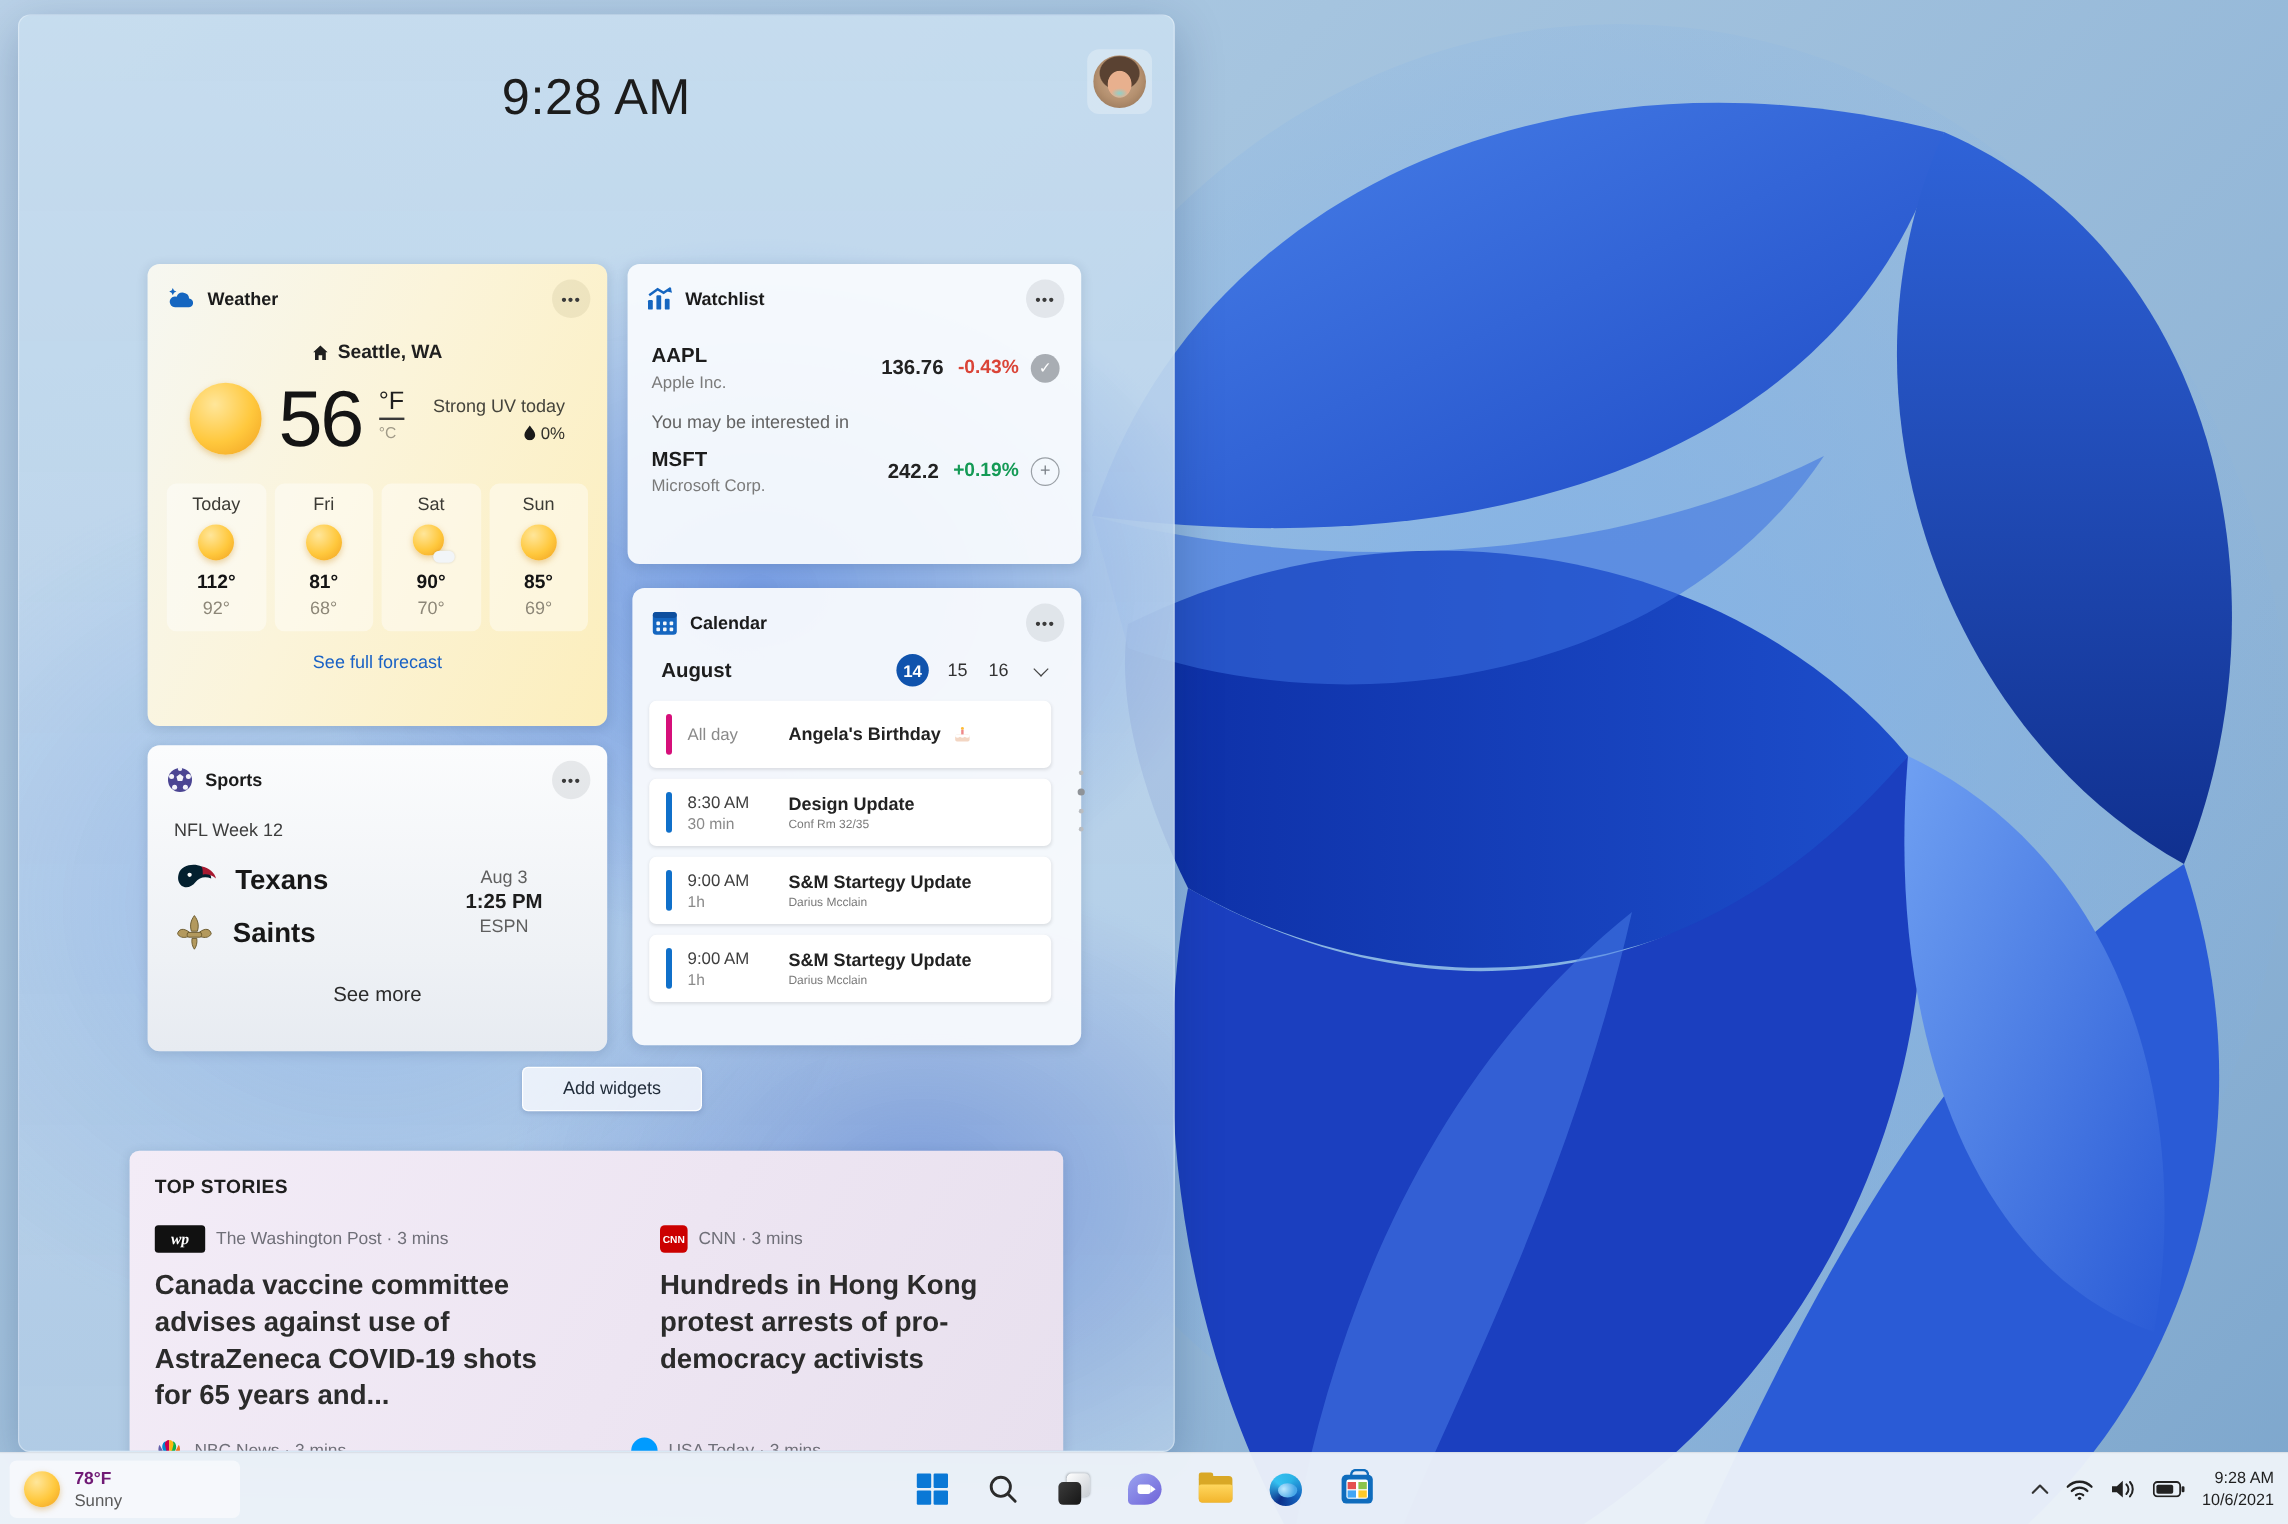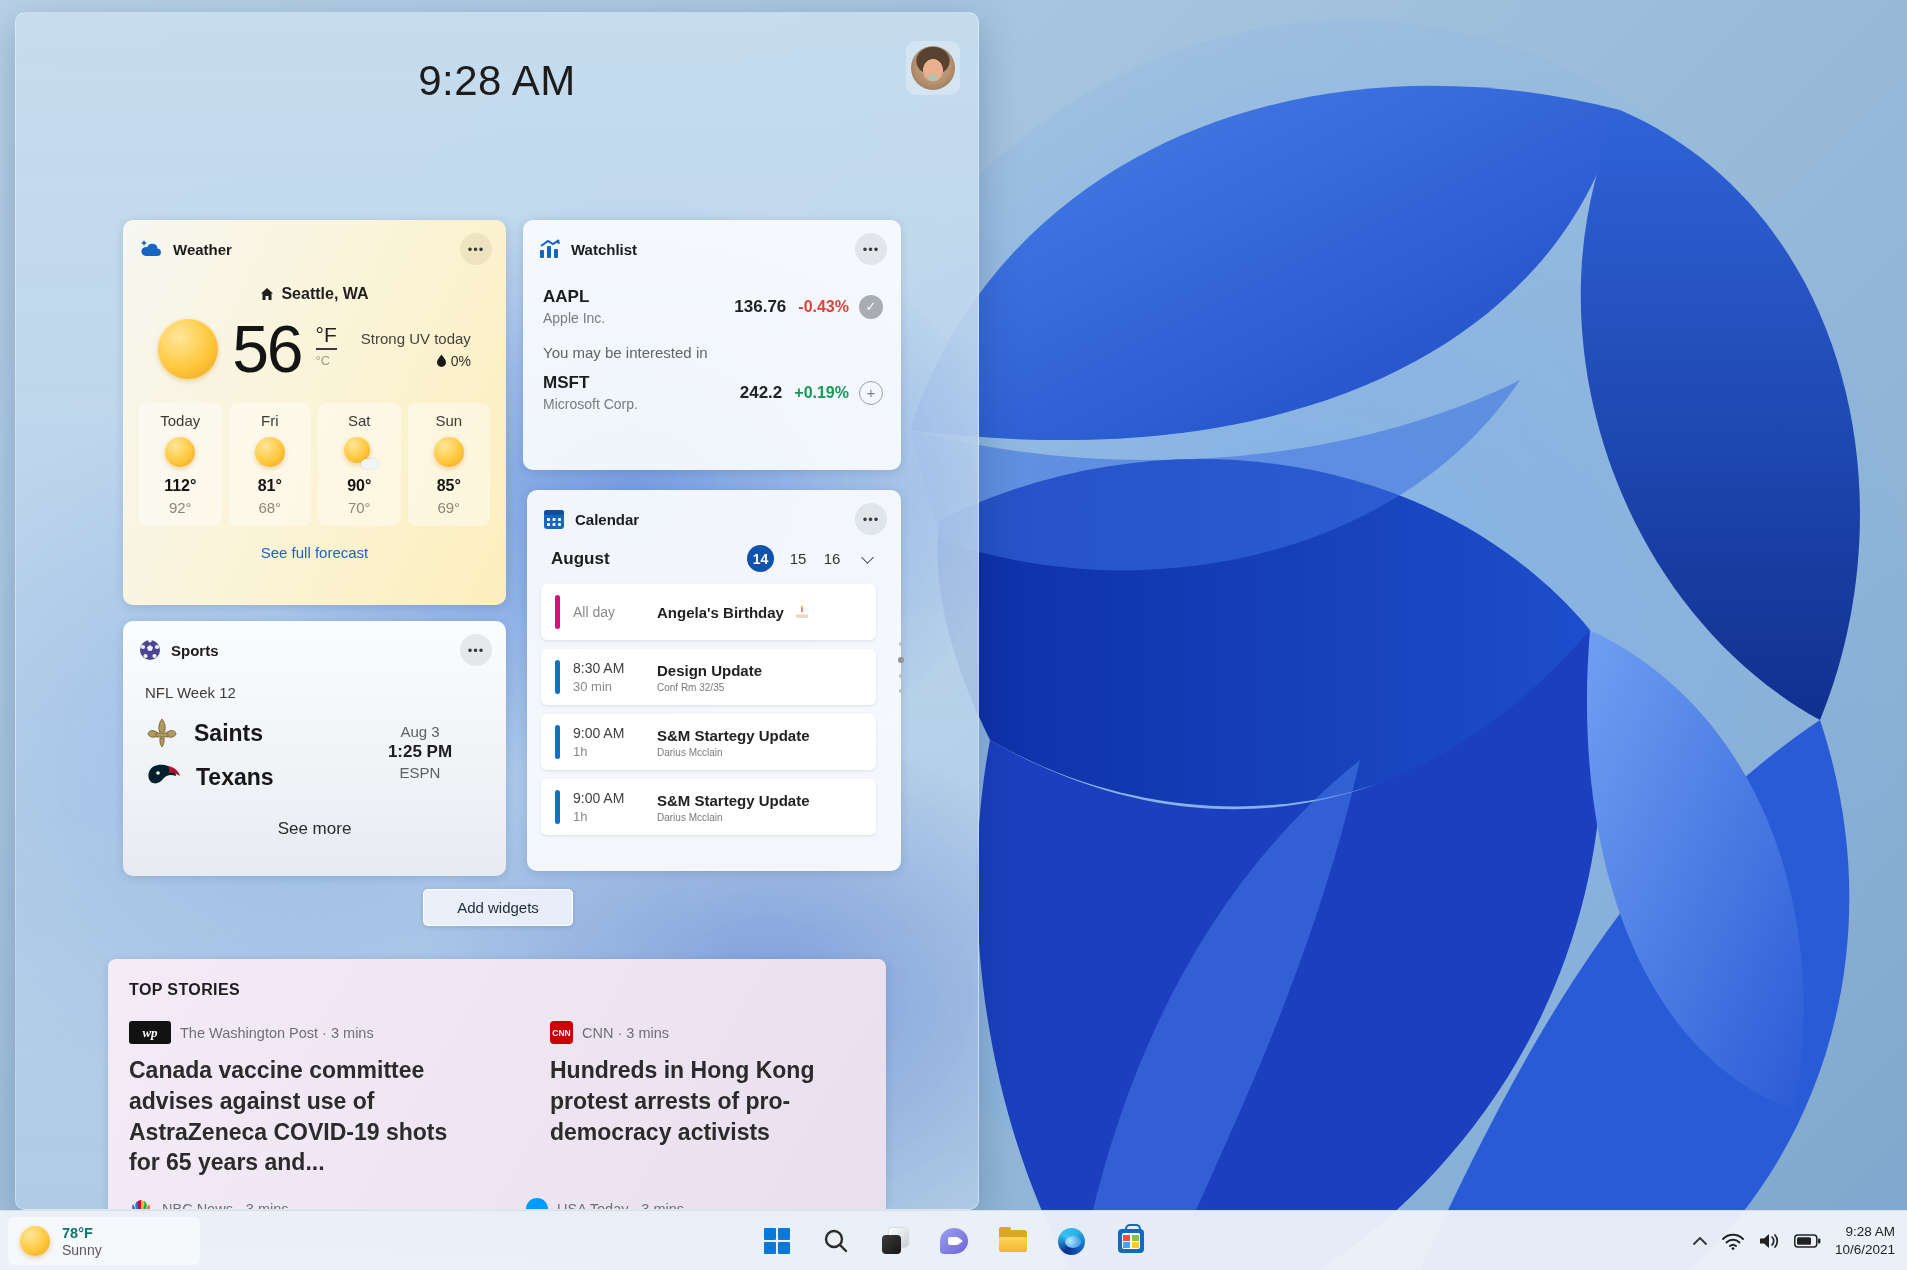--- a/index.html
+++ b/index.html
@@ -132,21 +132,21 @@
   .sp-team { display:flex; align-items:center; gap:15px; padding-left:22px; height:44px; cursor:pointer; }
   .sp-name { font-size:23px; font-weight:700; color:#171717; }
   .sp-meta { position:absolute; right:36px; top:12px; width:100px; text-align:center; }
   .sp-date { font-size:15px; color:#5f5f5f; }
   .sp-time { font-size:17px; font-weight:700; color:#1d1d1d; margin-top:2px; }
   .sp-chan { font-size:15px; color:#5f5f5f; margin-top:2px; }
   .sp-link { display:block; text-align:center; margin-top:20px; font-size:17px;
     color:#2b2b2b; text-decoration:none; cursor:pointer; }
 
   
-  .add-widgets { position:absolute; left:407px; top:876px; width:150px; height:37px;
+  .add-widgets { position:absolute; left:419px; top:876px; width:150px; height:37px;
     border-radius:5px; background:rgba(252,253,255,0.78); border:1px solid rgba(255,255,255,0.9);
     font-size:15px; color:#1f2a38; cursor:pointer; font-family:inherit;
     box-shadow:0 1px 4px rgba(20,40,90,0.18); }
 
   
   .topstories { left:92px; top:946px; width:778px; height:264px; border-radius:8px;
     background:linear-gradient(120deg,#f3ecf7 0%,#ede5f2 55%,#e8e0ee 100%); overflow:hidden; }
   .ts-title { padding:22px 0 0 21px; font-size:16px; font-weight:700; color:#1e1e1e; letter-spacing:0.4px; }
   .story { position:absolute; width:345px; cursor:pointer; }
   .story-1 { left:21px; top:62px; }
@@ -163,21 +163,21 @@
   .clip-1 { left:21px; } .clip-2 { left:418px; }
   .logo-usat { width:22px; height:22px; border-radius:50%; background:#009bff; }
 
   
   .taskbar { position:absolute; left:0; top:1210px; width:1907px; height:60px;
     background:rgba(237,243,249,0.96); border-top:1px solid rgba(0,0,0,0.06); }
   .tb-weather { position:absolute; left:8px; top:6px; height:48px; width:192px;
     background:rgba(253,254,255,0.6); border-radius:6px; display:flex; align-items:center;
     gap:12px; padding:0 12px; cursor:pointer; }
   .tb-sun { width:30px; height:30px; }
-  .tb-wx-temp { font-size:14.5px; font-weight:700; color:#0f766e; }
+  .tb-wx-temp { font-size:14.5px; font-weight:700; color:#701a75; }
   .tb-wx-cond { font-size:14px; color:#5a5a5a; margin-top:1px; }
   .tb-center { position:absolute; left:50%; top:0; transform:translateX(-50%); height:60px;
     display:flex; align-items:center; gap:21px; }
   .tb-icon { width:38px; height:38px; border-radius:6px; display:flex; align-items:center;
     justify-content:center; cursor:pointer; }
   .start-grid { width:26px; height:26px; display:grid; grid-template-columns:12px 12px;
     grid-template-rows:12px 12px; gap:2px; }
   .start-grid span { background:#0a78d6; border-radius:1px; }
   .taskview { position:relative; width:26px; height:26px; }
   .taskview .b { position:absolute; right:0; top:0; width:19px; height:19px; border-radius:4px;
@@ -466,38 +466,38 @@
               <circle cx="15.5" cy="17" r="2.1"></circle>
             <circle cx="11" cy="1.8" r="1.8"></circle>
           </g>
         </svg>
         <span class="w-title">Sports</span>
         <button class="more-btn">•••</button>
       </div>
       <div class="sp-league">NFL Week 12</div>
       <div class="sp-match">
         <div class="sp-team">
+          <svg width="36" height="30" viewBox="0 0 36 30">
+            <path d="M4,10 C6,3 16,1 23,4 C28,6 31,10 31,14 C26,12 21,13 18,17 C15,21 10,23 6,20 C3,17 3,13 4,10Z" fill="#03202f"></path>
+            <path d="M23,4 C29,5 34,9 35,14 C31,11 27,10 24,11 C24,8 24,6 23,4Z" fill="#a71930"></path>
+            <circle cx="13" cy="11" r="1.8" fill="#fff"></circle>
+          </svg>
+          <span class="sp-name">Texans</span>
+        </div>
+        <div class="sp-team">
           <svg width="34" height="32" viewBox="0 0 34 32">
             <g fill="#b3995d" stroke="#6b5a2e" stroke-width="0.8">
               <path d="M17,2 C20,6 21,10 19.5,15 L14.5,15 C13,10 14,6 17,2Z"></path>
               <path d="M13,16 C8,12 4,13 3,17 C4,20 8,21 12,19.5 Z"></path>
               <path d="M21,16 C26,12 30,13 31,17 C30,20 26,21 22,19.5 Z"></path>
               <rect x="11" y="16" width="12" height="4" rx="1.5"></rect>
               <path d="M15,21 L19,21 C19.5,25 18.5,28 17,30 C15.5,28 14.5,25 15,21Z"></path>
             </g>
           </svg>
           <span class="sp-name">Saints</span>
-        </div>
-        <div class="sp-team">
-          <svg width="36" height="30" viewBox="0 0 36 30">
-            <path d="M4,10 C6,3 16,1 23,4 C28,6 31,10 31,14 C26,12 21,13 18,17 C15,21 10,23 6,20 C3,17 3,13 4,10Z" fill="#03202f"></path>
-            <path d="M23,4 C29,5 34,9 35,14 C31,11 27,10 24,11 C24,8 24,6 23,4Z" fill="#a71930"></path>
-            <circle cx="13" cy="11" r="1.8" fill="#fff"></circle>
-          </svg>
-          <span class="sp-name">Texans</span>
         </div>
         <div class="sp-meta">
           <div class="sp-date">Aug 3</div>
           <div class="sp-time">1:25 PM</div>
           <div class="sp-chan">ESPN</div>
         </div>
       </div>
       <a class="sp-link">See more</a>
     </div>
 

